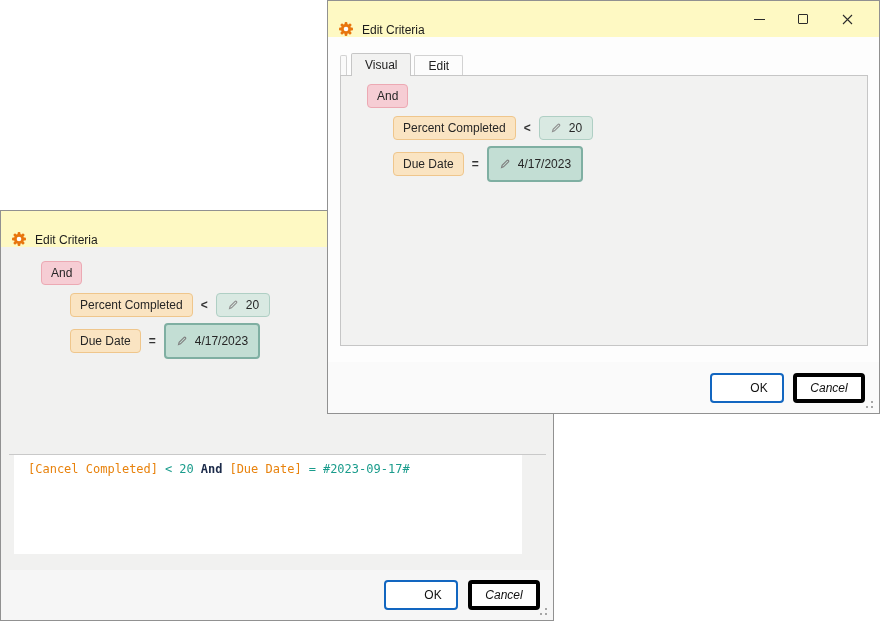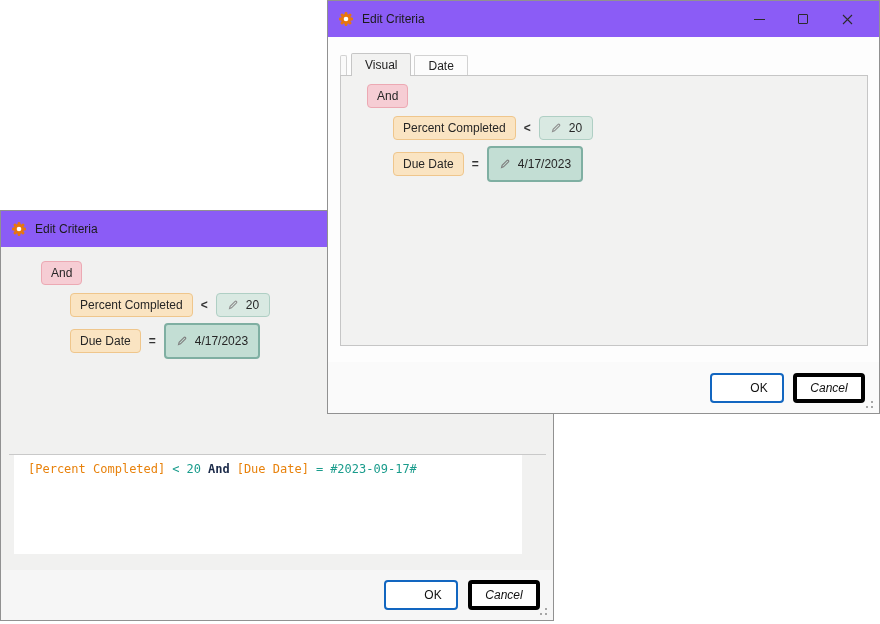--- a/index.html
+++ b/index.html
@@ -2,22 +2,22 @@
 <html style="--accent-orange: #E8760E; --panel-bg: #F2F2F1; --chip-and-bg: #F6CDD4; --chip-and-border: #ECA9B3; --chip-field-bg: #FAE4C2; --chip-field-border: #EFC68C; --chip-value-bg: #D9E9E2; --chip-value-border: #AFCFC4; --chip-value-focus-bg: #C3DED4; --chip-value-focus-border: #7FAFA2; --ok-button-border: #1266C0; --expr-field: #E8820C; --expr-value: #1A9C8C; --expr-keyword: #1C2B4A;"><head>
 <meta charset="utf-8">
 <style>
   * { margin:0; padding:0; box-sizing:border-box; }
   html,body { width:880px; height:624px; background:#ffffff; overflow:hidden;
     font-family:"Liberation Sans","DejaVu Sans",sans-serif; }
   .window { position:absolute; background:#fdfdfd; border:1px solid #919191; }
   .win-back  { left:0;   top:210px; width:554px; height:411px; z-index:1; }
   .win-front { left:327px; top:0;   width:553px; height:414px; z-index:2; }
 
-  .titlebar { position:absolute; left:0; top:0; right:0; height:36px; background:#8b5cf6;
-    display:flex; align-items:center; }
+  .titlebar { position:absolute; left:0; top:0; right:0; height:36px; background:#fef9c3;
+    display:flex; align-items:flex-end; }
   .gear { color:var(--accent-orange,#E8760E); width:16px; height:16px; margin-left:10px; flex:0 0 auto; }
   .win-title { font-size:12px; color:#1b1b1b; margin-left:8px; }
   .controls { margin-left:auto; display:flex; align-items:stretch; height:100%; padding-right:10px; }
   .ctrl-btn { width:44px; display:flex; align-items:center; justify-content:center; cursor:default; }
   .glyph-min { width:11px; height:1px; background:#2b2b2b; }
   .glyph-max { width:10px; height:10px; border:1px solid #2b2b2b; border-radius:1px; }
 
   
   .tabstrip { position:absolute; left:12px; right:11px; top:52px; height:22px;
     display:flex; align-items:flex-end; }
@@ -108,21 +108,21 @@
       <div class="chip chip-value focused">
         <svg class="pencil" viewBox="0 0 12 12">
           <path d="M2.5 9.6 L3.1 7.4 L8.1 2.4 Q8.7 1.8 9.4 2.5 Q10.1 3.2 9.5 3.8 L4.5 8.8 L2.5 9.6 Z" fill="none" stroke="#7f7f7f" stroke-width="1.1"></path>
         </svg>
         <span>4/17/2023</span>
       </div>
     </div>
 
     <div class="expr-wrap">
       <div class="expr-box">
-        <span class="tk-field">[Percent Completed]</span><span class="tk-val">&lt;</span><span class="tk-val">20</span><span class="tk-kw">And</span><span class="tk-field">[Due Date]</span><span class="tk-val">=</span><span class="tk-val">#2023-09-17#</span>
+        <span class="tk-field">[Cancel Completed]</span><span class="tk-val">&lt;</span><span class="tk-val">20</span><span class="tk-kw">And</span><span class="tk-field">[Due Date]</span><span class="tk-val">=</span><span class="tk-val">#2023-09-17#</span>
       </div>
     </div>
   </div>
 
   <div class="separator" style="top:360px;"></div>
   <div class="footer">
     <button class="btn btn-ok">OK</button>
     <button class="btn btn-cancel">Cancel</button>
   </div>
   <div class="grip"></div>
@@ -152,21 +152,21 @@
         <svg width="11" height="11" viewBox="0 0 11 11">
           <path d="M1 1 L10 10 M10 1 L1 10" stroke="#2b2b2b" stroke-width="1.1"></path>
         </svg>
       </div>
     </div>
   </div>
 
   <div class="tabstrip">
     <div class="tab-notch"></div>
     <div class="tab selected">Visual</div>
-    <div class="tab unselected">Date</div>
+    <div class="tab unselected">Edit</div>
   </div>
 
   <div class="tab-panel">
     <div class="chip chip-and pos-abs" style="left:26px; top:8px;">And</div>
 
     <div class="crit-row" style="left:41px; top:40px;">
       <div class="chip chip-field">Percent Completed</div>
       <span class="op">&lt;</span>
       <div class="chip chip-value">
         <svg class="pencil" viewBox="0 0 12 12">

